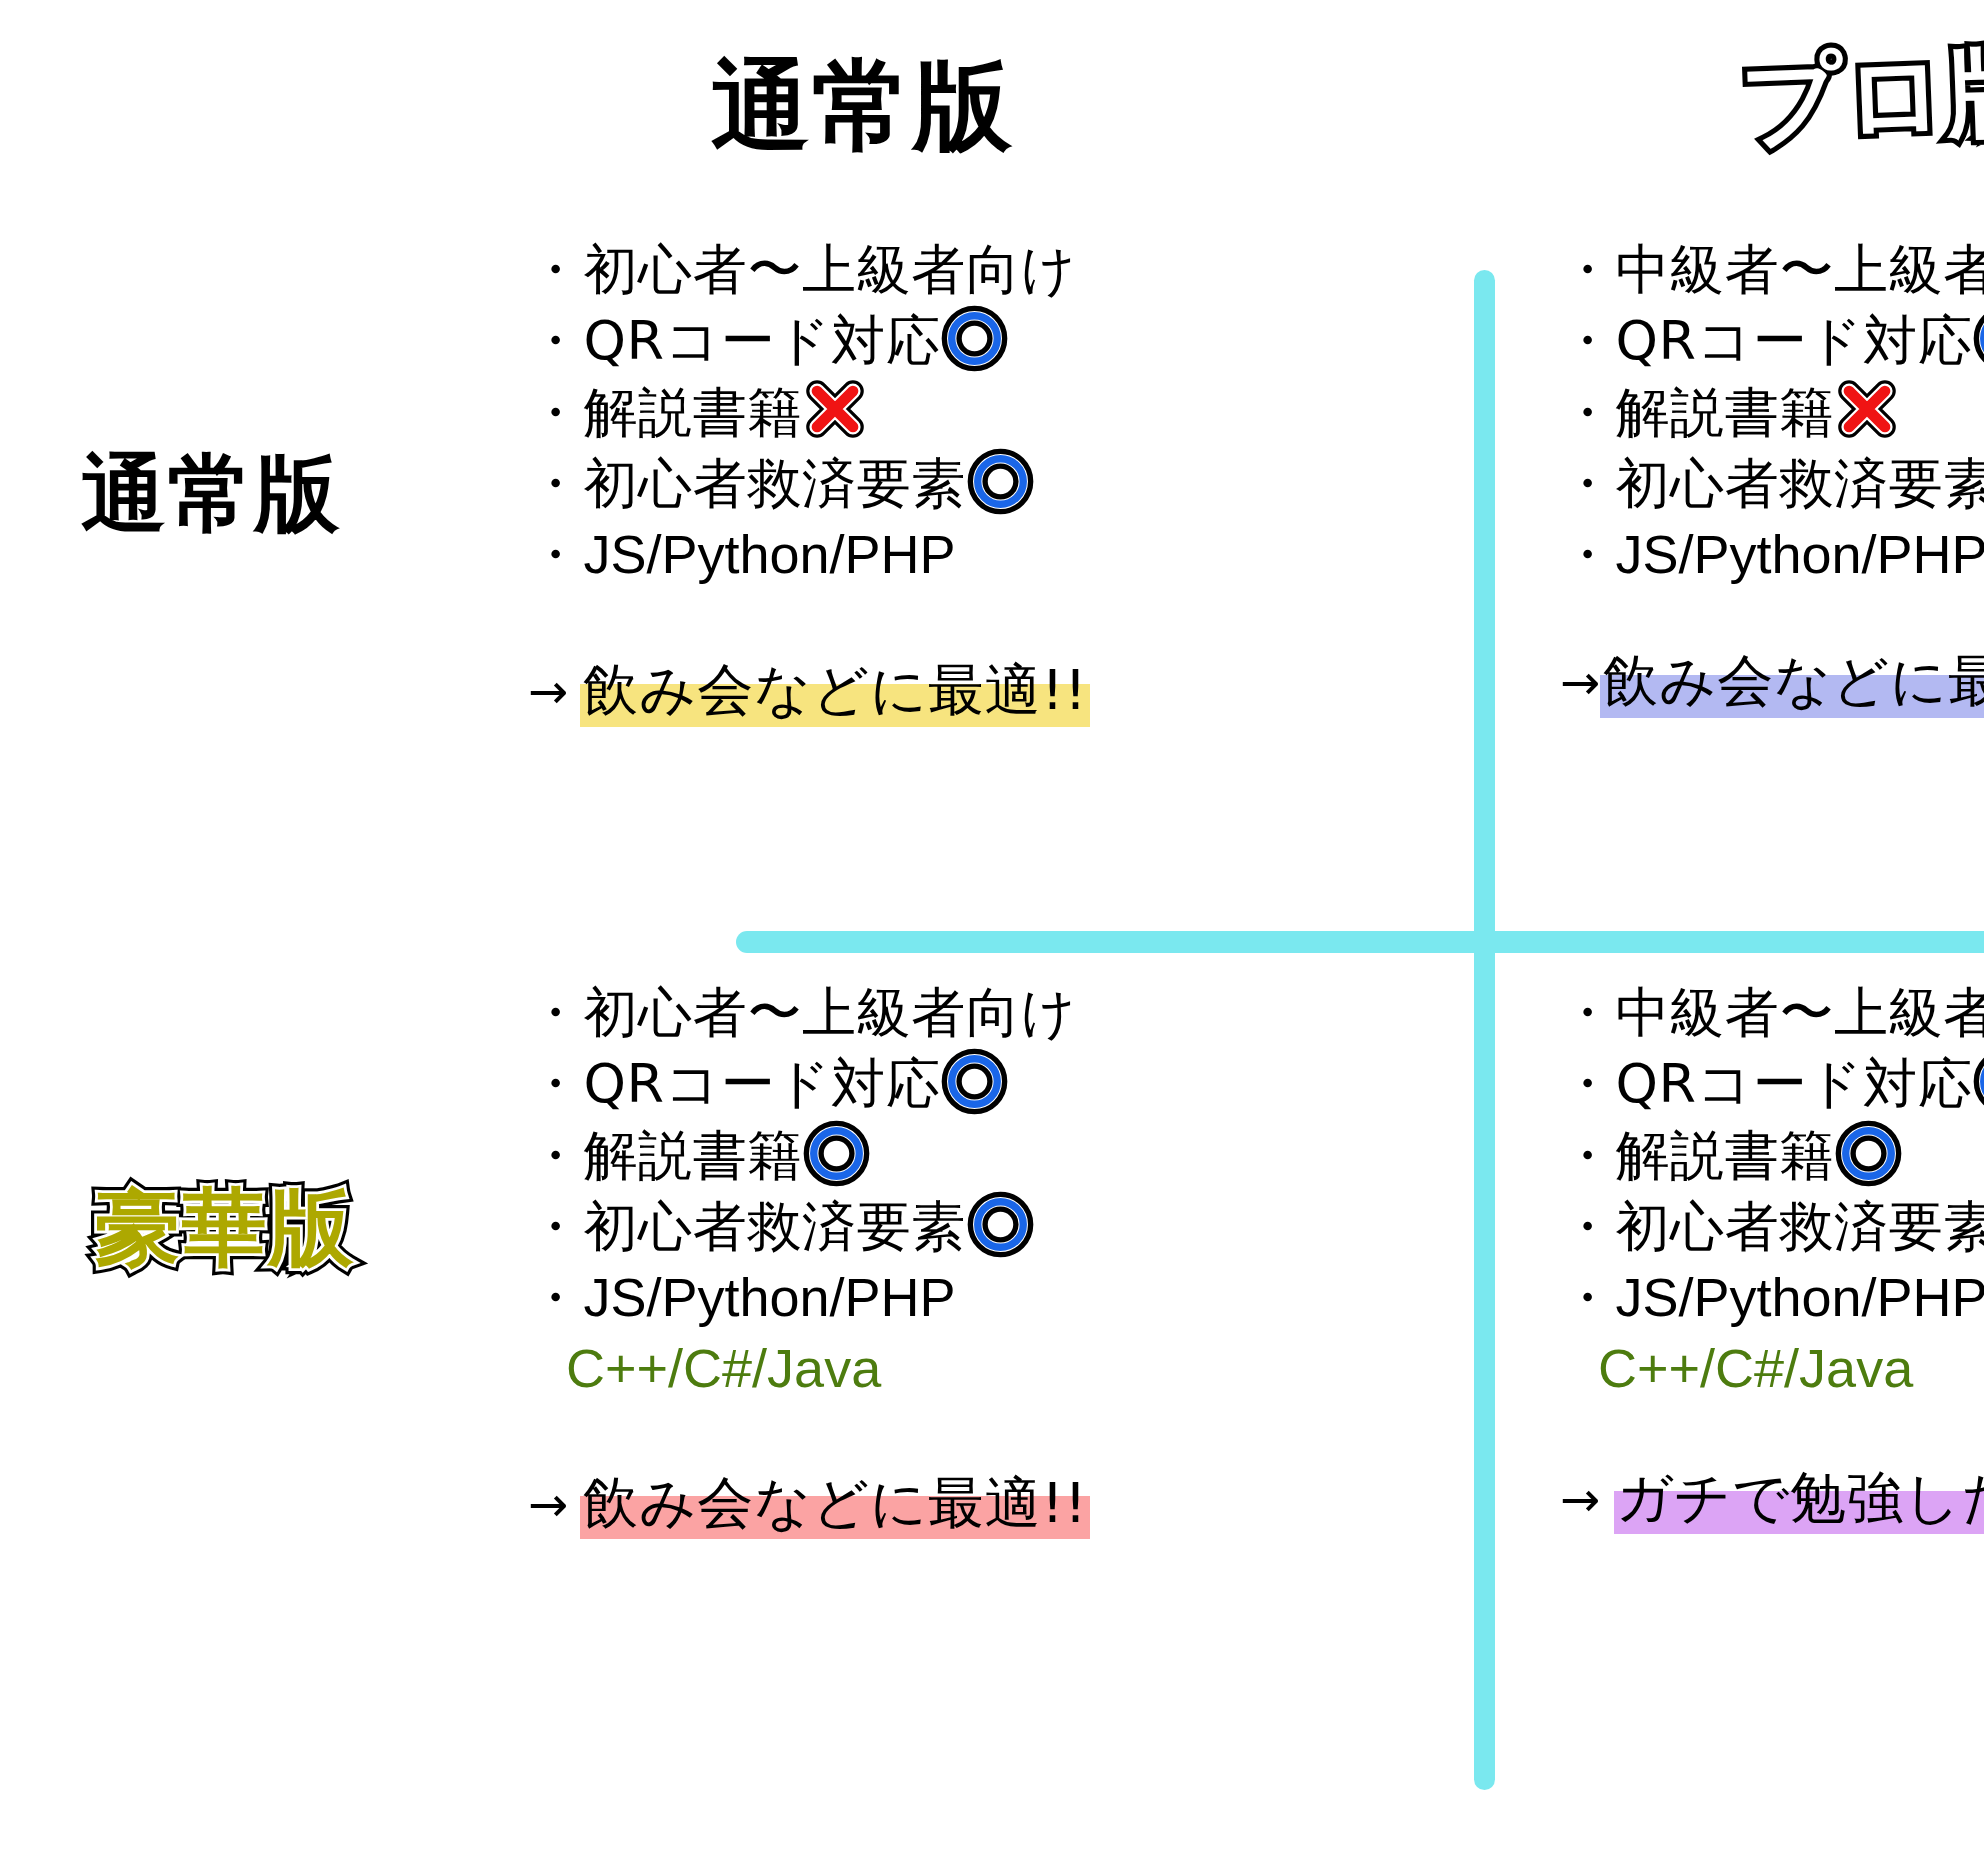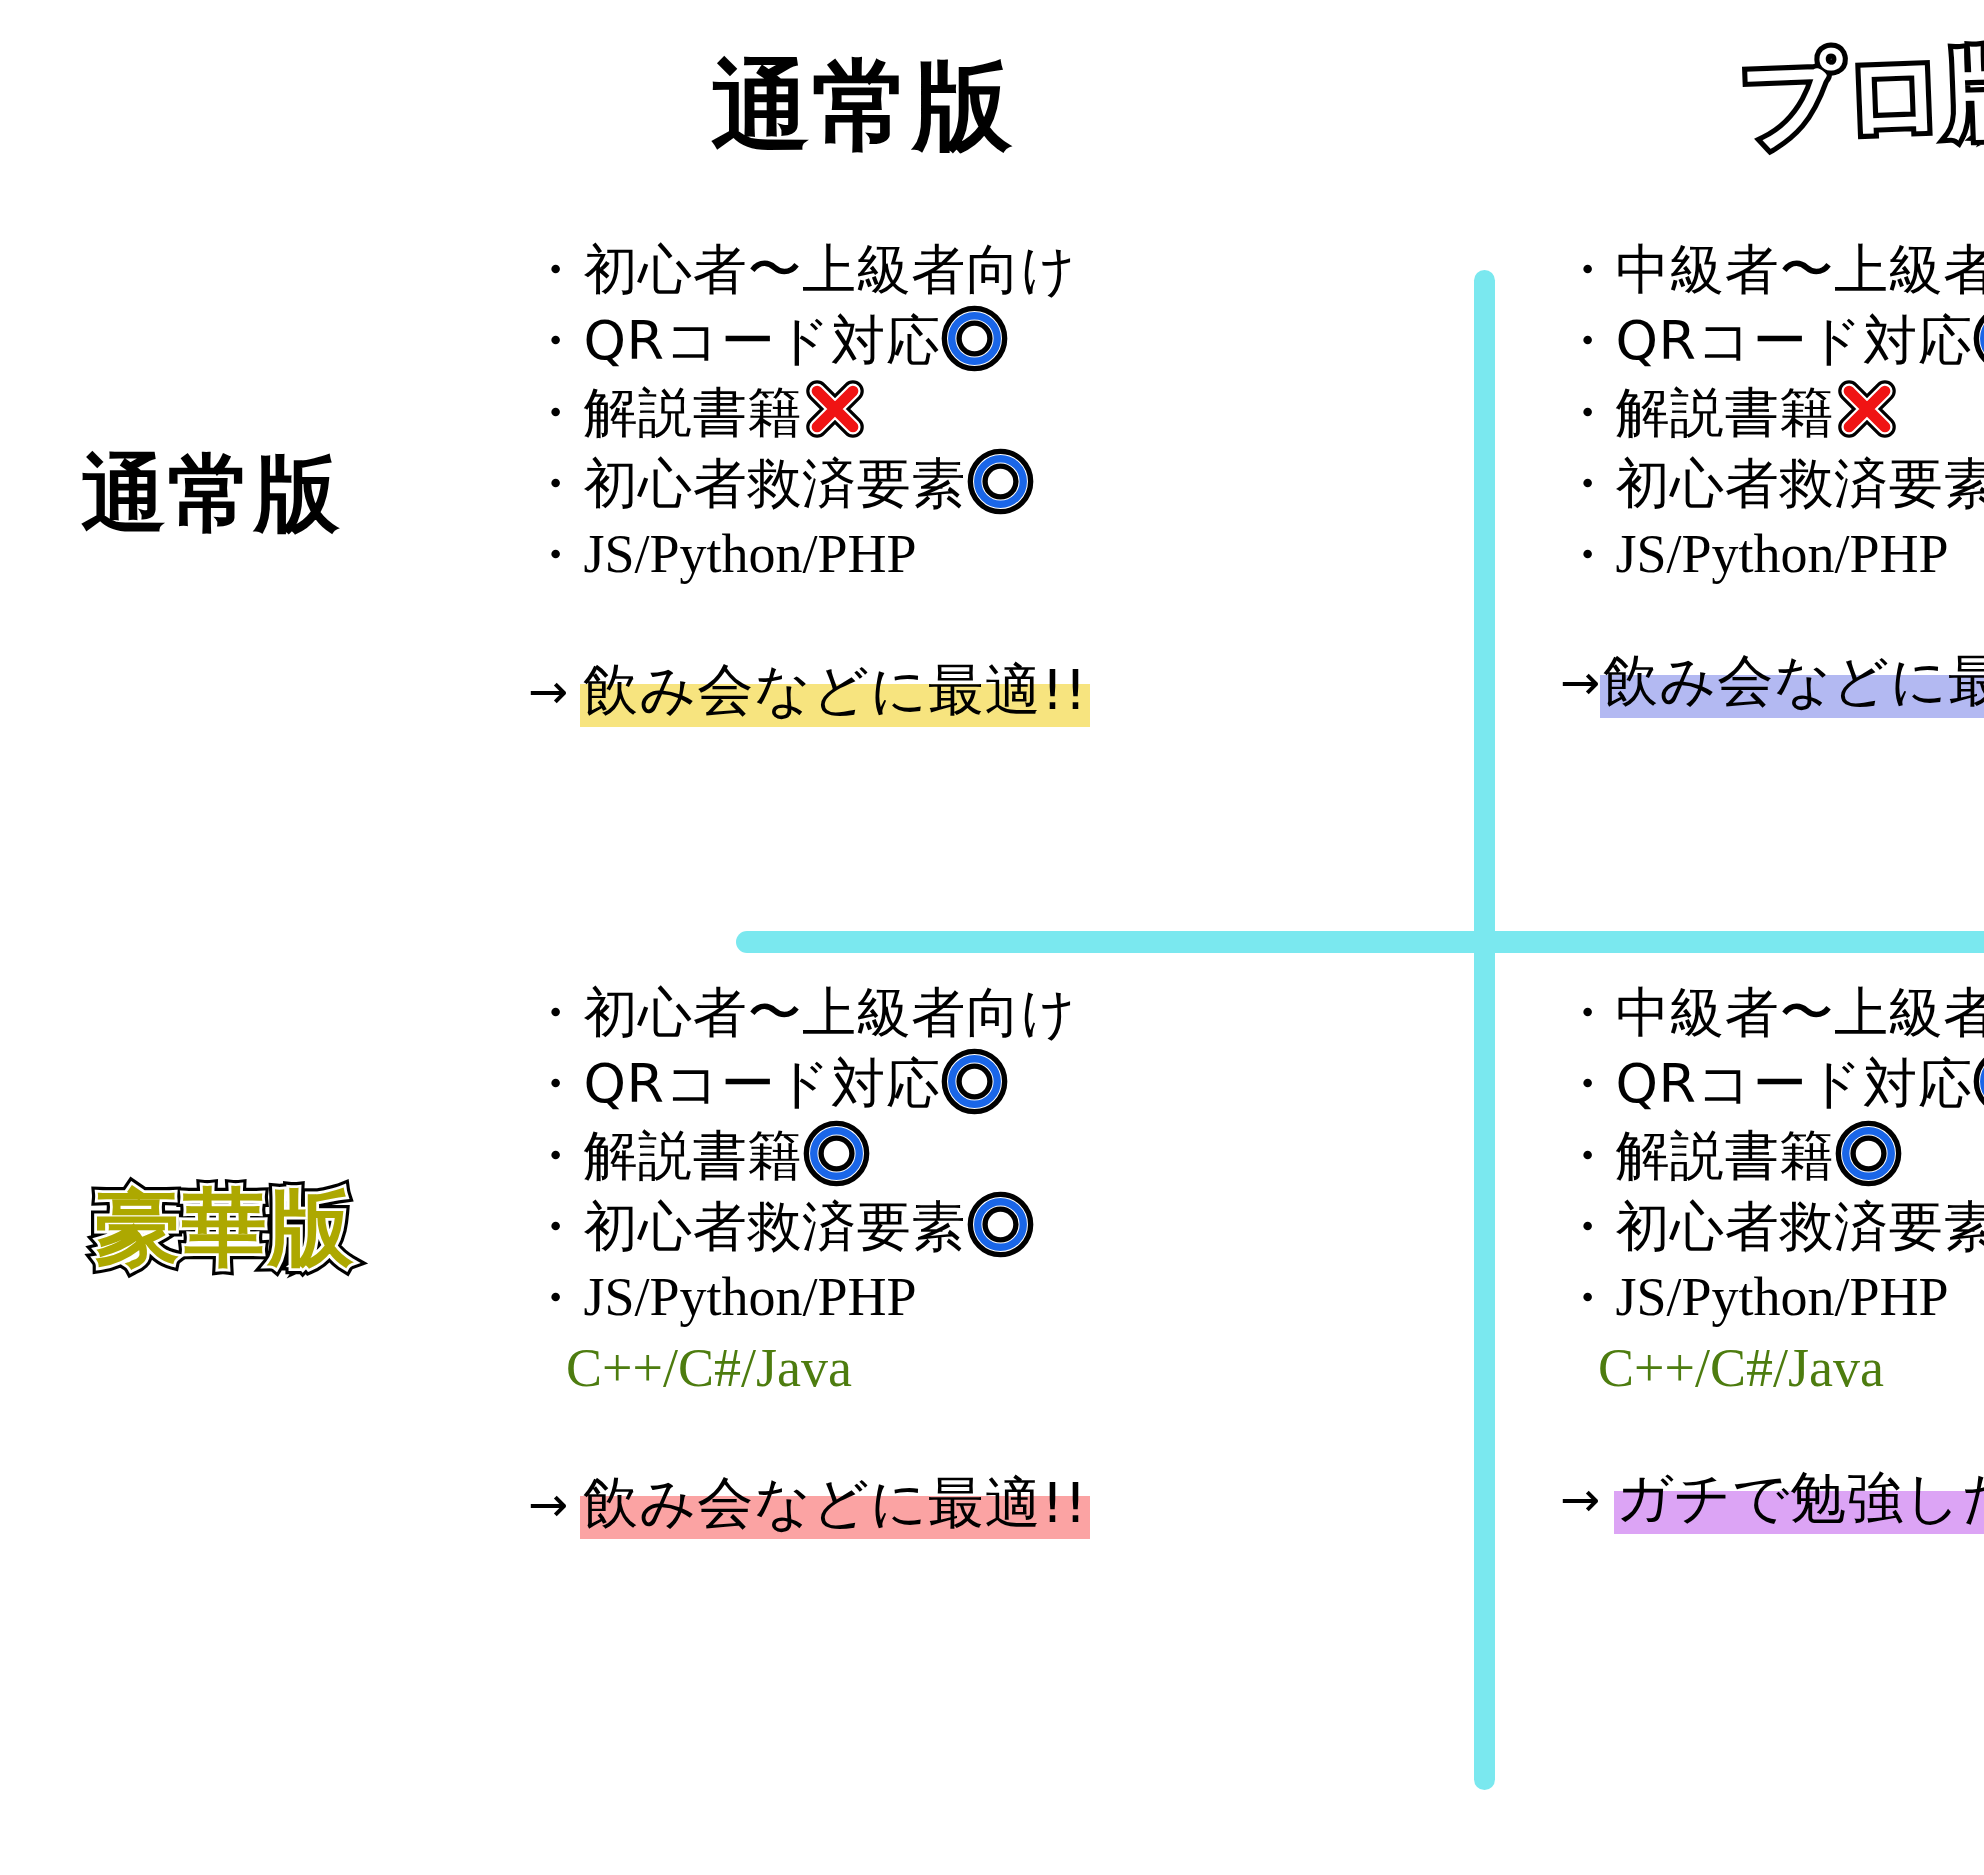--- a/index.html
+++ b/index.html
@@ -123,21 +123,21 @@
     font-weight: 500;
   }
   .feature-sub {
     font-size: 54px;
     line-height: 1.32;
     color: #4d7c0f;
     white-space: nowrap;
     padding-left: 38px;
     letter-spacing: 0.012em;
   }
-  .latin { font-family: Liberation Serif, serif; letter-spacing: 0; }
+  .latin { font-family: Liberation Sans, sans-serif; letter-spacing: 0; }
 
   
   .mark {
     display: inline-block;
     vertical-align: -0.22em;
     margin-left: 0.8px;
     flex: none;
   }
   .mark svg { display: block; }
 

